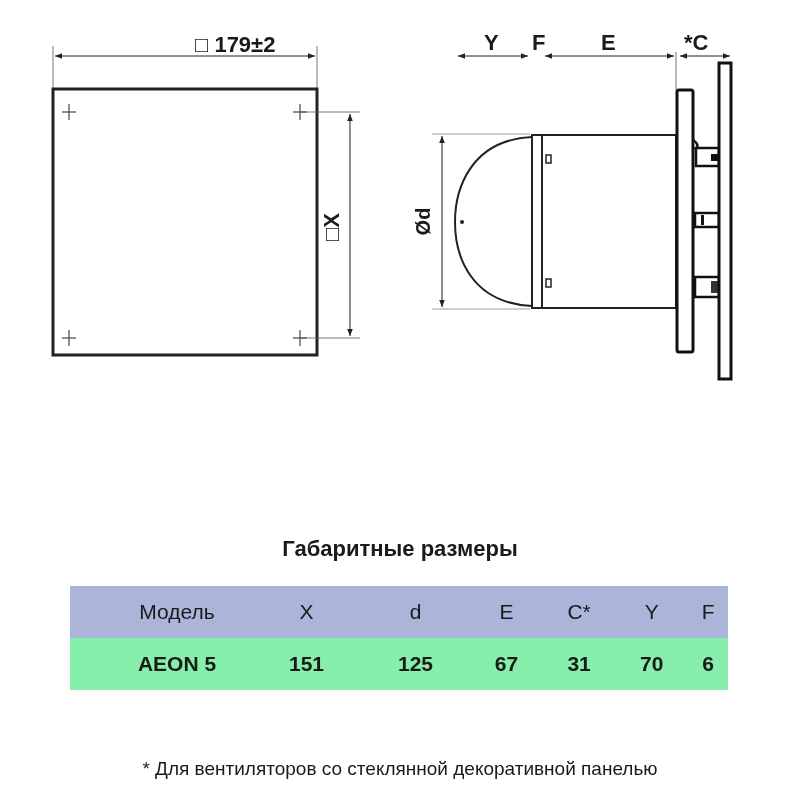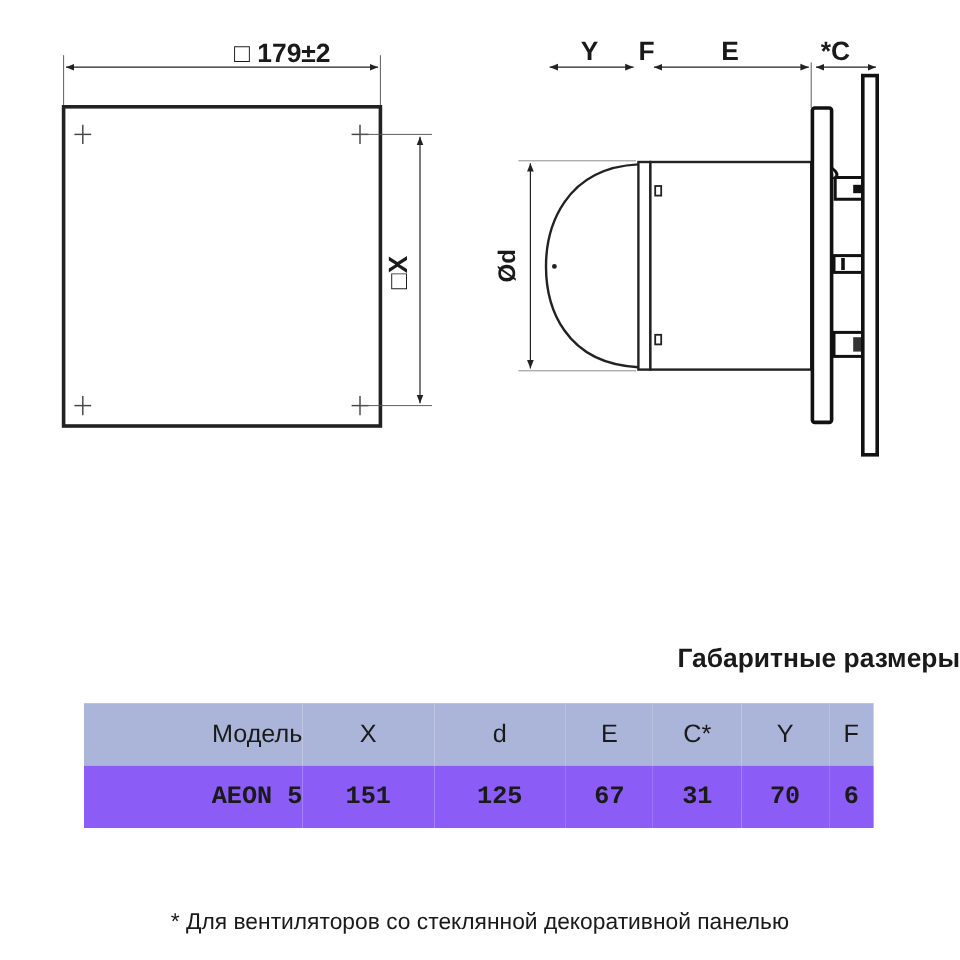--- a/index.html
+++ b/index.html
@@ -1,26 +1,26 @@
 <!DOCTYPE html>
 <html><head>
 <meta charset="utf-8">
 <style>
   html, body { margin: 0; padding: 0; background: #ffffff; }
   body { width: 800px; height: 800px; position: relative; overflow: hidden;
          font-family: "Liberation Sans", "DejaVu Sans", sans-serif; color: #1a1a1a; }
   svg.drawing { position: absolute; left: 0; top: 0; }
   .dimlabel { position: absolute; font-weight: bold; font-size: 22px; color: #1a1a1a; white-space: nowrap; }
-  .title { position: absolute; left: 0; width: 800px; top: 536px; text-align: right;
+  .title { position: absolute; left: 0; width: 800px; top: 536px; text-align: center;
            font-weight: bold; font-size: 22px; }
   table.dims { position: absolute; left: 70px; top: 586px; width: 658px; border-collapse: collapse; font-size: 21px; }
   table.dims th, table.dims td { height: 52px; padding: 0; text-align: center; font-weight: normal; }
-  table.dims th:first-child, table.dims td:first-child { text-align: right; padding-left: 32px; width: 150px; }
+  table.dims th:first-child, table.dims td:first-child { text-align: center; padding-left: 32px; width: 150px; }
   table.dims thead tr { background: #abb5d9; }
-  table.dims tbody tr.alt { background: #8b5cf6; font-family: Liberation Mono, monospace; }
+  table.dims tbody tr.alt { background: #86efac; }
   table.dims tbody td { font-weight: bold; }
   .footnote { position: absolute; left: 0; width: 800px; top: 758px; text-align: center; font-size: 19px; }
 </style>
 </head>
 <body>
 
 <svg class="drawing" width="800" height="420" viewBox="0 0 800 420">
   <defs>
     <marker id="arr" viewBox="0 0 10 10" refX="10" refY="5" markerWidth="7" markerHeight="7" orient="auto-start-reverse">
       <path d="M0,1 L10,5 L0,9 z" fill="#222"></path>

